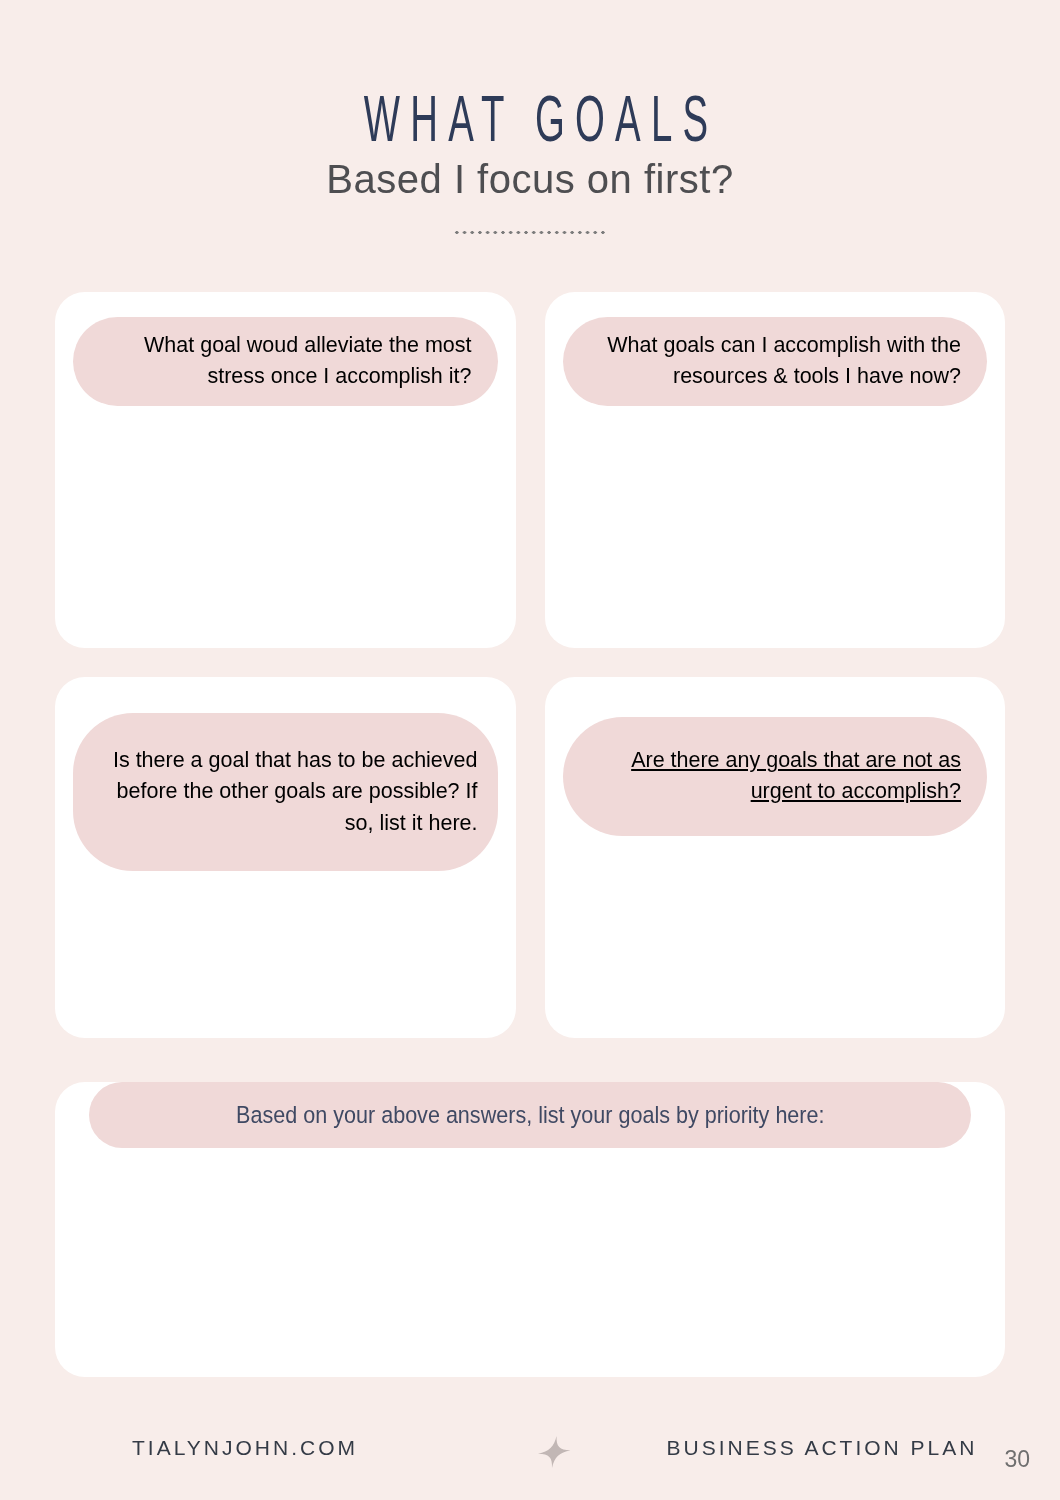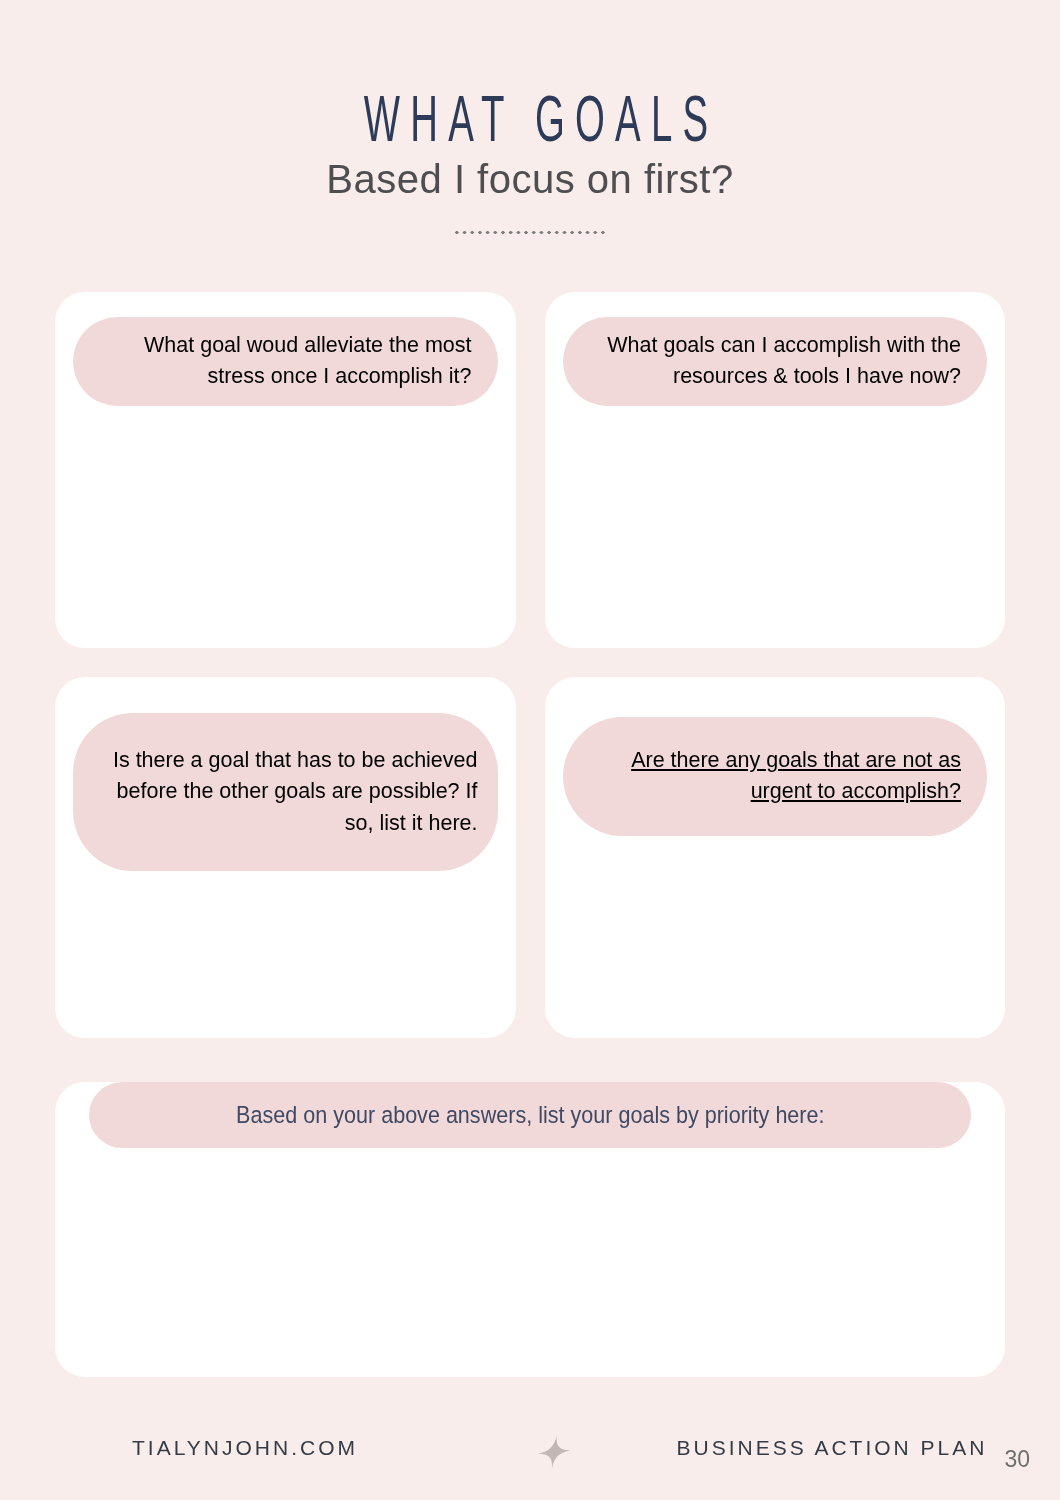--- a/index.html
+++ b/index.html
@@ -94,21 +94,21 @@
     color: #343b46;
     font-weight: 400;
   }
   .sparkle {
     position: absolute;
     left: 50%;
     top: -2px;
     transform: translateX(-50%) skewX(-14deg) rotate(-6deg);
     opacity: 0.85;
   }
-  .footer-right { margin-left: auto; display: flex; align-items: flex-start; gap: 17px; }
+  .footer-right { margin-left: auto; display: flex; align-items: flex-start; gap: 27px; }
   .footer-page { font-size: 23px; color: #6f6f6f; transform: translateY(10px); }
 </style>
 </head>
 <body>
 
 <div class="page">
 
   <div class="header">
     <div class="title">
       <span>WHAT GOALS</span>

